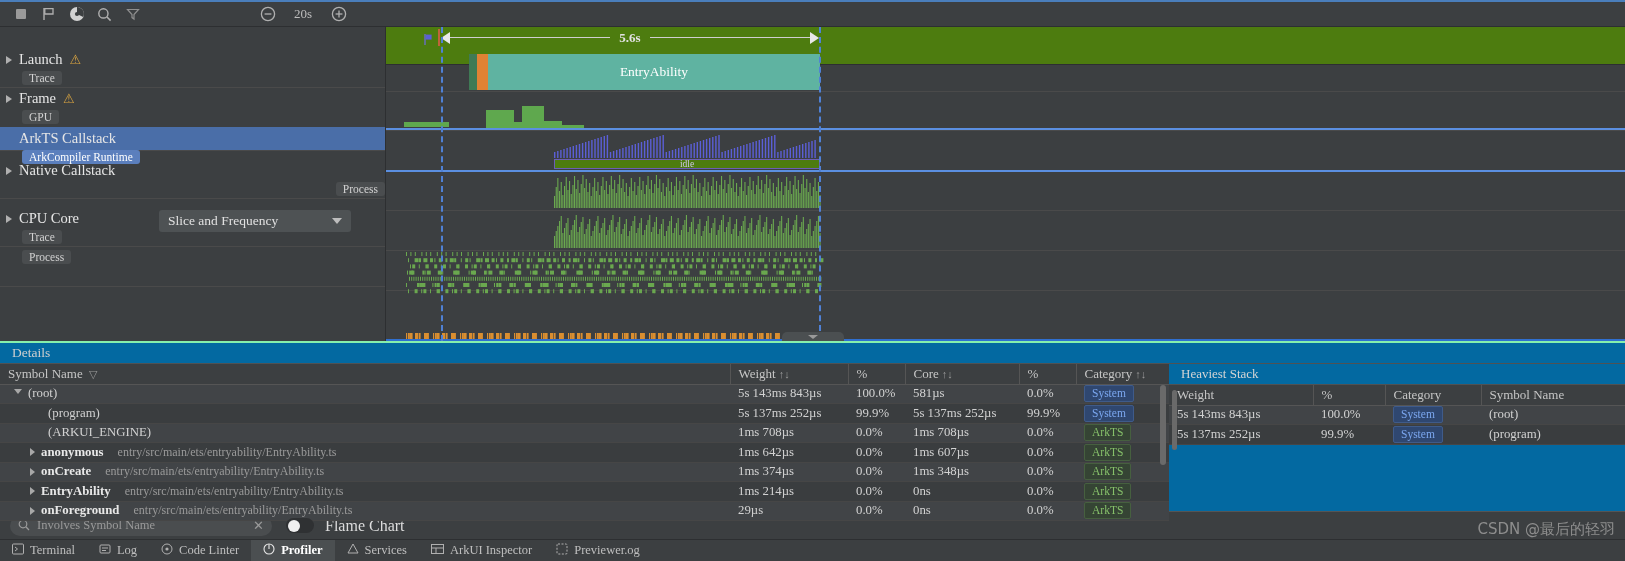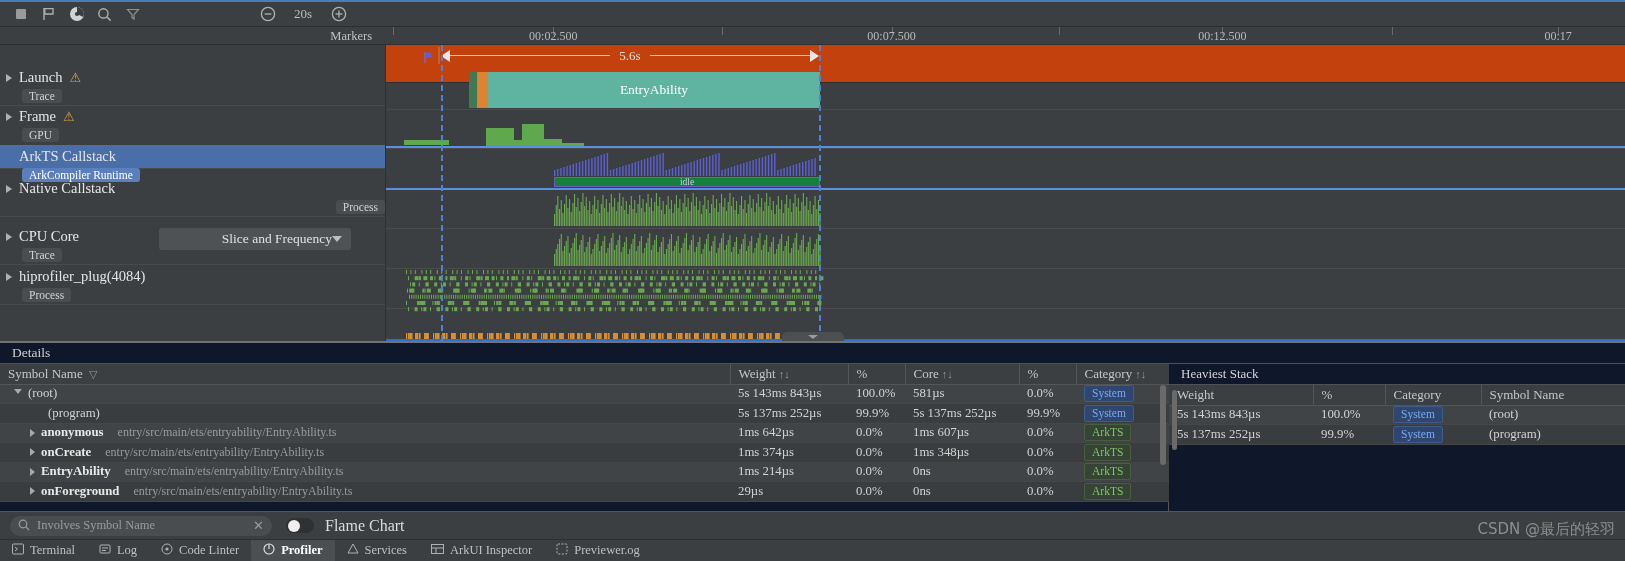--- a/index.html
+++ b/index.html
@@ -28,50 +28,50 @@
   .ruler{ flex:1; position:relative; background:#3c3f41; }
   .ruler .tick{ position:absolute; top:0; width:1px; height:8px; background:#6a6a6a; }
   .ruler .tlabel{ position:absolute; top:2px; font-size:12px; color:#b9b9b9; transform:translateX(-50%); white-space:nowrap; }
 
   
   .timeline{ flex:1 1 auto; display:flex; position:relative; overflow:hidden; background:#3c3f41; min-height:0; }
   .tl-left{ width:386px; flex:0 0 386px; background:#3c3f41; border-right:1px solid #2d2f31; position:relative; }
   .tl-right{ flex:1; position:relative; background:#3c3f41; overflow:hidden; }
 
   
-  .selbar{ position:absolute; left:0; right:0; top:0; height:38px; background:#c2410c; border-bottom:1px solid #2d2f31; }
+  .selbar{ position:absolute; left:0; right:0; top:0; height:38px; background:#4d7c0f; border-bottom:1px solid #2d2f31;font-weight:bold; }
   .sel-range{ position:absolute; top:0; height:21px; display:flex; align-items:center; }
   .sel-range .ln{ flex:1; height:1px; background:#cfcfcf; }
   .sel-range .rtxt{ font-size:13px; color:#e2e2e2; padding:0 9px; }
   .arrow-l,.arrow-r{ width:0;height:0;border-top:6px solid transparent;border-bottom:6px solid transparent; }
   .arrow-l{ border-right:9px solid #e8e8e8; }
   .arrow-r{ border-left:9px solid #e8e8e8; }
   .lrow{ position:absolute; left:0; right:0; border-bottom:1px solid #4a4a4a; padding-left:6px; }
   .lrow.sel{ background:#4a6ea8; }
   .lrow-title{ font-size:14.5px; color:#e6e6e6; display:flex; align-items:center; gap:7px; }
   .caret{ width:0;height:0; border-left:6px solid #b0b0b0; border-top:4.5px solid transparent; border-bottom:4.5px solid transparent; display:inline-block; cursor:pointer; }
   .warn{ color:#d9a441; font-size:13px; }
   .chip{ display:inline-block; background:#4a4d4f; border-radius:3px; font-size:11.5px; color:#d2d2d2; padding:1px 7px; margin-top:3px; margin-left:16px;}
   .lrow.sel .chip{ background:#5b7fbd; color:#fff; }
   .dropdown{ position:absolute; right:34px; top:3px; width:192px; height:22px; background:#4e5254; border-radius:3px;
-             display:flex; align-items:center; justify-content:flex-end; padding:8px 9px; font-size:13.5px; color:#e0e0e0; cursor:pointer; }
+             display:flex; align-items:center; justify-content:space-between; padding:8px 9px; font-size:13.5px; color:#e0e0e0; cursor:pointer; }
   .dd-caret{ width:0;height:0;border-left:5px solid transparent;border-right:5px solid transparent;border-top:6px solid #bdbdbd; }
 
   .vline{ position:absolute; top:0; bottom:0; width:0; border-left:2px dashed #4f81d6; z-index:6; }
 
   .bar-entry{ position:absolute; background:#5fb3a1; color:#fff; font-size:13.5px; display:flex; align-items:center; justify-content:center; }
-  .idlebar{ position:absolute; background:#15803d; border:1px solid #6c5fb5; color:#cfc9ea; font-size:9.5px; text-align:center; line-height:9px; }
+  .idlebar{ position:absolute; background:#4d7c0f; border:1px solid #6c5fb5; color:#cfc9ea; font-size:9.5px; text-align:center; line-height:9px; }
 
   
   .handle{ position:absolute; left:50%; transform:translateX(-50%); bottom:0; width:62px; height:9px;
            background:#4b4f51; border-radius:5px 5px 0 0; display:flex; align-items:center; justify-content:center; z-index:20; cursor:pointer;}
   .handle i{ width:0;height:0;border-left:5px solid transparent;border-right:5px solid transparent;border-top:4px solid #9a9a9a; }
 
   
-  .details{ flex:0 0 auto; background:#0f172a; border-top:2px solid #737373; display:flex; flex-direction:column; }
+  .details{ flex:0 0 auto; background:#0369a1; border-top:2px solid #86efac; display:flex; flex-direction:column; }
   .details-hd{ height:21px; display:flex; align-items:center; padding-left:12px; font-size:13.5px; color:#cfcfcf; border-bottom:1px solid #4f5254;}
   .details-body{ display:flex; height:147px; }
   .tbl-wrap{ width:1169px; flex:0 0 1169px; position:relative; border-right:1px solid #555; }
   .heavy-wrap{ flex:1; position:relative; }
 
   table{ border-collapse:collapse; width:100%; table-layout:fixed; }
   th{ font-weight:normal; font-size:13px; color:#c6c6c6; text-align:left; height:20px;
       background:#3c3f41; border-bottom:1px solid #555; border-right:1px solid #555; padding:0 8px; white-space:nowrap; }
   td{ font-size:12.8px; color:#d2d2d2; height:19.5px; padding:0 8px; border-bottom:1px solid #464646; white-space:nowrap; overflow:hidden; }
   tbody tr:nth-child(odd){ background:#414447; }
@@ -159,37 +159,20 @@
       <span class="tb-ic">
         <svg width="16" height="16">
             <circle cx="8" cy="8" r="6.6" fill="none" stroke="#b0b0b0" stroke-width="1.3"></circle>
             <line x1="4.6" y1="8" x2="11.4" y2="8" stroke="#b0b0b0" stroke-width="1.3"></line>
             <line x1="8" y1="4.6" x2="8" y2="11.4" stroke="#b0b0b0" stroke-width="1.3"></line>
           </svg>
       </span>
     </div>
   </div>
 
-  <div class="markers-row">
-    <div class="markers-label">Markers</div>
-    <div class="ruler" id="ruler">
-        <div class="tick" style="left: 0.6%;"></div>
-        <div class="tick" style="left: 13.5%;"></div>
-        <div class="tick" style="left: 27.1%;"></div>
-        <div class="tick" style="left: 40.8%;"></div>
-        <div class="tick" style="left: 54.3%;"></div>
-        <div class="tick" style="left: 67.5%;"></div>
-        <div class="tick" style="left: 81.2%;"></div>
-        <div class="tick" style="left: 94.6%;"></div>
-        <div class="tlabel" style="left: 13.5%;">00:02.500</div>
-        <div class="tlabel" style="left: 40.8%;">00:07.500</div>
-        <div class="tlabel" style="left: 67.5%;">00:12.500</div>
-        <div class="tlabel" style="left: 94.6%;">00:17</div>
-      </div>
-  </div>
 
   <div class="timeline">
 
     <div class="tl-left" id="tl-left">
         <div class="lrow" style="top: 21px; height: 40px;"><div class="lrow-title" style="padding-top: 3px;">
             <span class="caret"></span>
             <span>Launch</span>
             <span class="warn">⚠</span>
           </div><span class="chip">Trace</span></div>
         <div class="lrow" style="top: 60px; height: 56px;"><div class="lrow-title" style="padding-top: 3px;">
@@ -205,24 +188,21 @@
             <span class="caret"></span>
             <span>Native Callstack</span>
           </div><span class="chip">Process</span></div>
         <div class="lrow" style="top: 180px; height: 40px;"><div class="lrow-title" style="padding-top: 3px;">
             <span class="caret"></span>
             <span>CPU Core</span>
           </div><span class="chip">Trace</span><div class="dropdown">
             <span>Slice and Frequency</span>
             <span class="dd-caret"></span>
           </div></div>
-        <div class="lrow" style="top: 220px; height: 40px;"><div class="lrow-title" style="padding-top: 3px;">
-            <span class="caret"></span>
-            <span>hiprofiler_plug(4084)</span>
-          </div><span class="chip">Process</span></div>
+        <div class="lrow" style="top: 220px; height: 40px;"><span class="chip">Process</span></div>
       </div>
 
     <div class="tl-right" id="tl-right">
 
       <div class="selbar">
         <div class="sel-range" id="selrange" style="left: 55px; width: 378px;">
           <div class="arrow-l"></div>
           <div class="ln"></div>
           <div class="rtxt">5.6s</div>
           <div class="ln"></div>
@@ -1546,20 +1526,33 @@
                 </td>
                 <td>5s 137ms 252µs</td>
                 <td>99.9%</td>
                 <td>5s 137ms 252µs</td>
                 <td>99.9%</td>
                 <td><span class="badge system">System</span></td>
               </tr>
               <tr>
                 <td>
                   <div class="sym-cell" style="padding-left: 22px;">
+                    <span class="spacer"></span>
+                    <span>(ARKUI_ENGINE)</span>
+                  </div>
+                </td>
+                <td>1ms 708µs</td>
+                <td>0.0%</td>
+                <td>1ms 708µs</td>
+                <td>0.0%</td>
+                <td><span class="badge arkts">ArkTS</span></td>
+              </tr>
+              <tr>
+                <td>
+                  <div class="sym-cell" style="padding-left: 22px;">
                     <span class="tri"></span>
                     <span class="bold">anonymous</span>
                     <span class="fname">entry/src/main/ets/entryability/EntryAbility.ts</span>
                   </div>
                 </td>
                 <td>1ms 642µs</td>
                 <td>0.0%</td>
                 <td>1ms 607µs</td>
                 <td>0.0%</td>
                 <td><span class="badge arkts">ArkTS</span></td>

